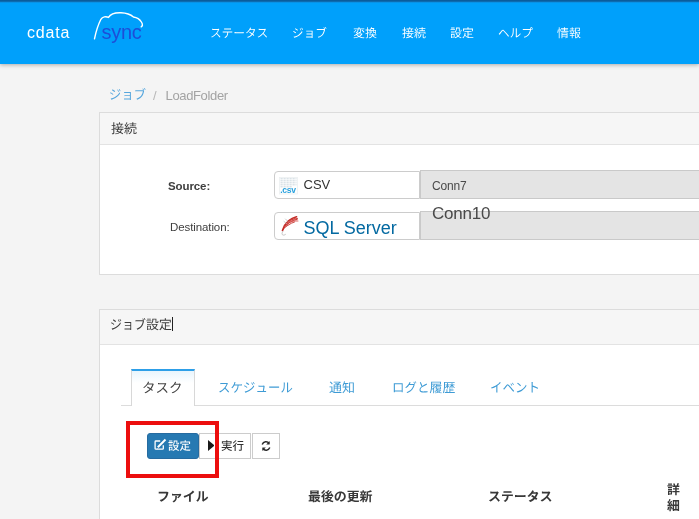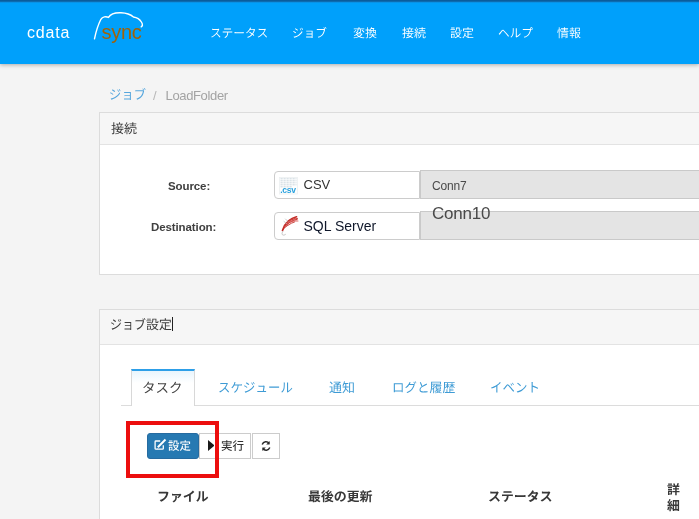--- a/index.html
+++ b/index.html
@@ -8,21 +8,21 @@
 </style></head><body>
 
 <div class="abs" style="left:0;top:0;width:699px;height:64px;background:#00a0fb;box-shadow:0 1px 4px rgba(0,0,0,.3)"></div>
 <div class="abs" style="left:0;top:0;width:699px;height:3px;background:linear-gradient(#0a5c9c 0,#0a5c9c 1.2px,#1184d2 2px,#00a0fb 3px)"></div>
 <div class="abs" style="left:27px;top:23.8px;font-size:16px;font-weight:normal;color:#fff;letter-spacing:0.8px">cdata</div>
 <svg class="abs" style="left:90px;top:10px" width="60" height="40" viewBox="0 0 60 40">
 <g fill="none" stroke="#fff" stroke-width="1.4" stroke-linecap="round">
 <path d="M 4.5 28.8 Q 6.8 17.5 10.9 9.3 C 12.5 6.6 16 6.1 18.5 7.4 C 20.5 4.0 26 2.6 31 2.8 C 36 3.0 40.5 4.4 43.5 7.0 C 46.8 7.5 49.8 9.4 51.4 12.0 C 52.8 14.2 52.6 15.9 51.2 16.8"></path>
 </g>
 </svg>
-<div class="abs" style="left:101.5px;top:20.6px;font-size:20px;font-weight:normal;color:#a16207;letter-spacing:-.3px">sync</div>
+<div class="abs" style="left:101.5px;top:20.6px;font-size:20px;font-weight:normal;color:#1d4ed8;letter-spacing:-.3px">sync</div>
 <svg style="position:absolute;left:209.8px;top:27.3px;overflow:visible" width="59" height="12" viewBox="0 -10.32 59 12">
     <path d="M9.3 -8.0 8.7 -8.5C8.5 -8.4 8.2 -8.4 7.8 -8.4C7.4 -8.4 3.8 -8.4 3.4 -8.4C3.0 -8.4 2.3 -8.4 2.2 -8.5V-7.4C2.3 -7.4 2.9 -7.4 3.4 -7.4C3.8 -7.4 7.5 -7.4 7.9 -7.4C7.6 -6.4 6.8 -5.0 6.0 -4.1C4.8 -2.7 3.0 -1.3 1.2 -0.5L1.9 0.3C3.6 -0.5 5.2 -1.9 6.4 -3.2C7.6 -2.1 8.9 -0.7 9.6 0.3L10.5 -0.4C9.7 -1.3 8.3 -2.9 7.1 -4.0C7.9 -5.1 8.6 -6.5 9.0 -7.5C9.1 -7.7 9.2 -7.9 9.3 -8.0Z M14.1 -8.9V-7.9C14.4 -7.9 14.8 -7.9 15.2 -7.9C15.9 -7.9 19.3 -7.9 19.9 -7.9C20.2 -7.9 20.6 -7.9 21.0 -7.9V-8.9C20.6 -8.8 20.2 -8.8 19.9 -8.8C19.3 -8.8 15.9 -8.8 15.2 -8.8C14.8 -8.8 14.5 -8.8 14.1 -8.9ZM12.7 -5.9V-4.9C13.1 -4.9 13.4 -4.9 13.8 -4.9H17.3C17.2 -3.8 17.1 -2.8 16.6 -1.9C16.1 -1.2 15.3 -0.5 14.4 -0.1L15.2 0.6C16.2 0.0 17.1 -0.8 17.5 -1.6C18.0 -2.5 18.2 -3.6 18.2 -4.9H21.4C21.7 -4.9 22.0 -4.9 22.3 -4.9V-5.9C22.0 -5.8 21.6 -5.8 21.4 -5.8C20.8 -5.8 14.4 -5.8 13.8 -5.8C13.4 -5.8 13.1 -5.8 12.7 -5.9Z M24.5 -5.2V-4.0C24.8 -4.1 25.4 -4.1 26.1 -4.1C27.0 -4.1 31.6 -4.1 32.5 -4.1C33.0 -4.1 33.5 -4.0 33.7 -4.0V-5.2C33.5 -5.2 33.0 -5.1 32.5 -5.1C31.6 -5.1 26.9 -5.1 26.1 -5.1C25.4 -5.1 24.8 -5.2 24.5 -5.2Z M41.2 -9.4 40.1 -9.8C40.0 -9.5 39.8 -9.0 39.7 -8.8C39.2 -7.7 38.0 -5.9 36.0 -4.6L36.8 -4.0C38.1 -4.9 39.1 -6.1 39.9 -7.2H43.8C43.6 -6.2 43.0 -4.9 42.2 -3.9C41.4 -4.5 40.5 -5.0 39.8 -5.5L39.1 -4.8C39.9 -4.4 40.8 -3.7 41.6 -3.1C40.5 -1.9 39.1 -0.8 37.1 -0.2L37.9 0.5C39.9 -0.2 41.3 -1.3 42.4 -2.5C42.8 -2.1 43.3 -1.8 43.6 -1.4L44.3 -2.3C43.9 -2.6 43.5 -2.9 43.0 -3.3C43.9 -4.5 44.5 -5.9 44.8 -7.0C44.9 -7.2 45.0 -7.5 45.1 -7.7L44.3 -8.2C44.1 -8.1 43.9 -8.1 43.5 -8.1H40.4L40.6 -8.5C40.8 -8.7 41.0 -9.1 41.2 -9.4Z M55.9 -8.0 55.3 -8.5C55.1 -8.4 54.8 -8.4 54.4 -8.4C54.0 -8.4 50.4 -8.4 49.9 -8.4C49.6 -8.4 48.9 -8.4 48.7 -8.5V-7.4C48.9 -7.4 49.5 -7.4 49.9 -7.4C50.3 -7.4 54.0 -7.4 54.5 -7.4C54.2 -6.4 53.3 -5.0 52.5 -4.1C51.3 -2.7 49.6 -1.3 47.7 -0.5L48.5 0.3C50.2 -0.5 51.8 -1.9 53.0 -3.2C54.2 -2.1 55.4 -0.7 56.2 0.3L57.0 -0.4C56.3 -1.3 54.8 -2.9 53.6 -4.0C54.5 -5.1 55.2 -6.5 55.6 -7.5C55.7 -7.7 55.8 -7.9 55.9 -8.0Z" fill="#fff"></path>
   </svg>
 <svg style="position:absolute;left:291.9px;top:27.3px;overflow:visible" width="36" height="12" viewBox="0 -10.32 36 12">
     <path d="M8.3 -9.0 7.7 -8.7C8.1 -8.1 8.5 -7.4 8.8 -6.8L9.4 -7.1C9.1 -7.7 8.6 -8.5 8.3 -9.0ZM9.9 -9.5 9.2 -9.2C9.6 -8.7 10.0 -8.0 10.3 -7.4L11.0 -7.7C10.7 -8.2 10.2 -9.1 9.9 -9.5ZM3.4 -9.1 2.8 -8.3C3.5 -7.9 4.8 -7.1 5.3 -6.6L5.9 -7.4C5.4 -7.8 4.1 -8.7 3.4 -9.1ZM1.6 -0.6 2.2 0.4C3.2 0.2 4.8 -0.4 6.0 -1.1C7.9 -2.2 9.5 -3.7 10.5 -5.4L9.9 -6.3C9.0 -4.7 7.4 -3.1 5.5 -1.9C4.3 -1.3 2.9 -0.8 1.6 -0.6ZM1.6 -6.4 1.1 -5.6C1.8 -5.2 3.0 -4.4 3.6 -4.0L4.2 -4.8C3.7 -5.2 2.3 -6.0 1.6 -6.4Z M14.1 -0.7V0.2C14.3 0.2 14.7 0.2 15.1 0.2H19.7L19.7 0.7H20.6C20.6 0.5 20.6 0.2 20.6 0.0C20.6 -1.0 20.6 -5.5 20.6 -6.0C20.6 -6.2 20.6 -6.4 20.6 -6.6C20.5 -6.6 20.2 -6.5 19.9 -6.5C19.0 -6.5 16.1 -6.5 15.4 -6.5C15.1 -6.5 14.5 -6.6 14.2 -6.6V-5.7C14.4 -5.7 15.1 -5.7 15.4 -5.7C16.1 -5.7 19.3 -5.7 19.7 -5.7V-3.7H15.5C15.1 -3.7 14.7 -3.7 14.5 -3.7V-2.8C14.7 -2.8 15.1 -2.8 15.5 -2.8H19.7V-0.7H15.1C14.7 -0.7 14.3 -0.7 14.1 -0.7Z M33.6 -10.3 32.9 -10.0C33.2 -9.6 33.6 -8.9 33.9 -8.4L34.5 -8.7C34.3 -9.2 33.9 -9.9 33.6 -10.3ZM33.1 -7.8 32.6 -8.2 33.0 -8.4C32.8 -8.8 32.3 -9.6 32.1 -10.0L31.4 -9.7C31.7 -9.3 32.0 -8.7 32.3 -8.3C32.1 -8.2 31.9 -8.2 31.8 -8.2C31.3 -8.2 26.6 -8.2 26.0 -8.2C25.6 -8.2 25.1 -8.3 24.8 -8.3V-7.2C25.1 -7.2 25.5 -7.3 25.9 -7.3C26.6 -7.3 31.2 -7.3 31.9 -7.3C31.7 -6.1 31.2 -4.5 30.4 -3.4C29.4 -2.1 28.1 -1.1 25.8 -0.5L26.6 0.4C28.8 -0.3 30.1 -1.4 31.2 -2.8C32.1 -4.0 32.7 -6.0 33.0 -7.2C33.0 -7.5 33.0 -7.6 33.1 -7.8Z" fill="#fff"></path>
   </svg>
 <svg style="position:absolute;left:352.5px;top:27.3px;overflow:visible" width="25" height="12" viewBox="0 -10.32 25 12">
     <path d="M8.6 -7.1C9.4 -6.3 10.3 -5.3 10.7 -4.7L11.5 -5.1C11.1 -5.8 10.1 -6.8 9.3 -7.5ZM2.6 -7.4C2.2 -6.7 1.4 -5.8 0.5 -5.3C0.7 -5.2 1.0 -4.9 1.2 -4.8C2.1 -5.3 2.9 -6.3 3.4 -7.2ZM5.5 -10.1V-8.9H0.8V-8.0H4.6V-8.0C4.6 -7.0 4.5 -5.6 2.7 -4.6C2.9 -4.5 3.3 -4.2 3.4 -4.0C5.3 -5.1 5.5 -6.7 5.5 -8.0V-8.0H7.2V-5.4C7.2 -5.3 7.1 -5.2 6.9 -5.2C6.8 -5.2 6.3 -5.2 5.7 -5.2C5.8 -5.0 5.9 -4.7 5.9 -4.4C6.7 -4.4 7.3 -4.4 7.6 -4.6C7.9 -4.7 8.0 -4.9 8.0 -5.4V-8.0H11.3V-8.9H6.5V-10.1ZM4.7 -4.7C4.0 -3.7 2.7 -2.7 0.9 -1.9C1.0 -1.8 1.3 -1.5 1.4 -1.3C2.2 -1.6 2.9 -2.0 3.5 -2.4C4.0 -1.8 4.5 -1.3 5.2 -0.9C3.8 -0.3 2.2 0.0 0.6 0.2C0.7 0.4 0.9 0.8 1.0 1.0C2.8 0.7 4.5 0.3 6.0 -0.4C7.4 0.3 9.1 0.8 11.0 1.0C11.1 0.7 11.3 0.4 11.5 0.1C9.8 0.0 8.2 -0.3 7.0 -0.9C8.0 -1.5 8.9 -2.3 9.5 -3.4L9.0 -3.8L8.8 -3.7H5.0C5.3 -4.0 5.5 -4.2 5.7 -4.5ZM4.2 -2.9 4.2 -3.0H8.2C7.7 -2.3 6.9 -1.8 6.1 -1.3C5.3 -1.8 4.6 -2.3 4.2 -2.9Z M17.5 -7.2H17.4C17.7 -7.6 18.0 -8.0 18.3 -8.4H20.3C20.1 -8.0 19.9 -7.6 19.7 -7.2ZM14.0 -10.1V-7.7H12.5V-6.8H14.0V-4.4L12.3 -3.9L12.6 -3.0L14.0 -3.5V-0.1C14.0 0.1 13.9 0.1 13.8 0.1C13.7 0.1 13.2 0.1 12.7 0.1C12.8 0.4 12.9 0.7 12.9 1.0C13.7 1.0 14.1 0.9 14.4 0.8C14.7 0.7 14.8 0.4 14.8 -0.1V-3.7L16.2 -4.2L16.0 -5.0L14.8 -4.6V-6.8H16.1C16.2 -6.7 16.4 -6.6 16.5 -6.4L16.7 -6.6V-3.3H17.5V-4.7C17.6 -4.6 17.8 -4.3 17.9 -4.2C18.9 -4.6 19.2 -5.4 19.3 -6.5H20.1V-5.4C20.1 -4.7 20.3 -4.5 21.0 -4.5C21.2 -4.5 21.9 -4.5 22.0 -4.5H22.2V-3.3H22.9V-7.2H20.5C20.9 -7.7 21.2 -8.3 21.4 -8.8L20.8 -9.2L20.7 -9.2H18.7C18.8 -9.4 18.9 -9.7 19.1 -10.0L18.2 -10.1C17.9 -9.2 17.2 -8.1 16.1 -7.2V-7.7H14.8V-10.1ZM17.5 -4.7V-6.5H18.6C18.6 -5.6 18.3 -5.0 17.5 -4.7ZM20.8 -6.5H22.2V-5.2C22.1 -5.2 22.1 -5.2 21.9 -5.2C21.8 -5.2 21.2 -5.2 21.1 -5.2C20.9 -5.2 20.8 -5.2 20.8 -5.4ZM19.3 -3.9C19.3 -3.5 19.2 -3.2 19.2 -2.8H16.0V-2.1H19.0C18.6 -0.9 17.7 -0.1 15.6 0.3C15.8 0.5 16.0 0.8 16.1 1.0C18.2 0.5 19.2 -0.3 19.7 -1.6C20.3 -0.3 21.4 0.5 23.1 0.9C23.2 0.7 23.4 0.4 23.6 0.2C22.0 -0.1 20.9 -0.9 20.4 -2.1H23.4V-2.8H20.0C20.1 -3.2 20.1 -3.5 20.2 -3.9Z" fill="#fff"></path>
   </svg>
 <svg style="position:absolute;left:402.3px;top:27.3px;overflow:visible" width="25" height="12" viewBox="0 -10.32 25 12">
@@ -56,35 +56,35 @@
       <line x1="1.5" y1="3.8" x2="17.5" y2="3.8"></line>
 <line x1="1.5" y1="5.8" x2="17.5" y2="5.8"></line>
       <line x1="1.5" y1="7.8" x2="17.5" y2="7.8"></line>
 <line x1="1.5" y1="9.8" x2="13" y2="9.8"></line>
 </g>
 <text x="1.2" y="16.4" font-family="Liberation Sans" font-size="8.6px" font-weight="bold" fill="#29a0dd" letter-spacing="-0.3">.csv</text>
 </svg>
 <div class="abs" style="left:303.5px;top:177.3px;font-size:13px;color:#333">CSV</div>
 <div class="abs" style="left:420px;top:170px;width:280px;height:29px;background:#e4e4e4;border:1px solid #c9c9c9;border-right:none"></div>
 <div class="abs" style="left:432px;top:179.3px;font-size:12px;color:#4a4a4a;letter-spacing:-.2px">Conn7</div>
-<div class="abs" style="left:151px;top:221.3px;font-size:11.5px;font-weight:bold;color:#404040;letter-spacing:-.1px">Destination:</div>
+<div class="abs" style="left:170px;top:221.3px;font-size:11.5px;font-weight:normal;color:#404040;letter-spacing:-.1px">Destination:</div>
 <div class="abs" style="left:274px;top:212px;width:146px;height:28px;background:#fff;border:1px solid #ccc;border-radius:4px 0 0 4px"></div>
 <svg class="abs" style="left:280px;top:215px" width="19" height="21" viewBox="0 0 19 21">
 <g fill="none" stroke-linecap="round">
 <path d="M2.5 15.5 Q 4.5 9.5 8.5 6 Q 12 3 16.5 1.8" stroke="#c32b27" stroke-width="1.7"></path>
 <path d="M4.5 11.5 Q 8.5 7.5 13 5.5 Q 15.5 4.4 17 4.6" stroke="#cd3f3b" stroke-width="1.3"></path>
 <path d="M6.5 8.5 Q 10.5 5.2 15 3.2" stroke="#d9534f" stroke-width="1"></path>
 <path d="M9 5.5 Q 13 3.8 17.5 3.4" stroke="#cd3f3b" stroke-width="1"></path>
 <path d="M10.5 7 Q 14 5.6 18 6" stroke="#d9534f" stroke-width="0.8"></path>
 <path d="M3 14 Q 7 10.5 11.5 8.2 L 14.5 7" stroke="#c32b27" stroke-width="0.9"></path>
 <path d="M5.5 4 L 8 6.5 M4 6.5 L 6.5 8.5" stroke="#b5b5b5" stroke-width="0.7"></path>
 <path d="M2.8 16.5 Q 1.2 18.2 2.3 19.7 Q 3.8 21 5.5 19.5" stroke="#bdbdbd" stroke-width="0.8"></path>
 </g>
 </svg>
-<div class="abs" style="left:303.5px;top:218.3px;font-size:14px;color:#0f172a">SQL Server</div>
+<div class="abs" style="left:303.5px;top:218.3px;font-size:18px;color:#0369a1">SQL Server</div>
 <div class="abs" style="left:420px;top:211px;width:280px;height:29px;background:#e4e4e4;border:1px solid #c9c9c9;border-right:none"></div>
 <div class="abs" style="left:432px;top:204px;font-size:17px;color:#4a4a4a;letter-spacing:-.2px">Conn10</div>
 <div class="abs" style="left:99px;top:309px;width:650px;height:300px;background:#fff;border:1px solid #dcdcdc"></div>
 <div class="abs" style="left:100px;top:310px;width:648px;height:35px;background:#f6f6f6;border-bottom:1px solid #e3e3e3"></div>
 <svg style="position:absolute;left:110px;top:317.5px;overflow:visible" width="63" height="14" viewBox="0 -11.18 63 14">
     <path d="M8.6 -9.7 7.9 -9.4C8.3 -8.8 8.7 -8.0 9.0 -7.3L9.7 -7.7C9.4 -8.3 8.9 -9.2 8.6 -9.7ZM10.1 -10.3 9.5 -10.0C9.9 -9.4 10.3 -8.7 10.6 -8.0L11.3 -8.3C11.0 -8.9 10.5 -9.9 10.1 -10.3ZM3.5 -9.9 2.9 -9.0C3.6 -8.6 4.9 -7.6 5.5 -7.2L6.1 -8.1C5.5 -8.5 4.2 -9.5 3.5 -9.9ZM1.7 -0.6 2.2 0.5C3.3 0.2 5.0 -0.4 6.2 -1.2C8.1 -2.4 9.7 -4.1 10.8 -5.8L10.2 -6.9C9.2 -5.0 7.7 -3.3 5.7 -2.1C4.5 -1.4 3.0 -0.8 1.7 -0.6ZM1.7 -7.0 1.1 -6.1C1.8 -5.7 3.1 -4.8 3.7 -4.3L4.3 -5.2C3.8 -5.6 2.4 -6.6 1.7 -7.0Z M14.5 -0.8V0.2C14.7 0.2 15.1 0.2 15.5 0.2H20.3L20.3 0.7H21.2C21.2 0.5 21.2 0.2 21.2 0.0C21.2 -1.1 21.2 -6.0 21.2 -6.4C21.2 -6.7 21.2 -7.0 21.2 -7.1C21.0 -7.1 20.7 -7.1 20.5 -7.1C19.5 -7.1 16.5 -7.1 15.8 -7.1C15.5 -7.1 14.9 -7.1 14.6 -7.1V-6.1C14.8 -6.1 15.5 -6.2 15.8 -6.2C16.5 -6.2 19.9 -6.2 20.3 -6.2V-4.0H16.0C15.5 -4.0 15.1 -4.0 14.9 -4.0V-3.0C15.1 -3.1 15.5 -3.1 16.0 -3.1H20.3V-0.8H15.5C15.1 -0.8 14.7 -0.8 14.5 -0.8Z M34.5 -11.1 33.8 -10.8C34.2 -10.4 34.6 -9.6 34.8 -9.1L35.5 -9.4C35.2 -9.9 34.8 -10.7 34.5 -11.1ZM34.0 -8.5 33.5 -8.9 33.9 -9.1C33.7 -9.6 33.2 -10.4 33.0 -10.8L32.3 -10.5C32.6 -10.1 32.9 -9.5 33.2 -8.9C33.0 -8.9 32.8 -8.9 32.7 -8.9C32.1 -8.9 27.4 -8.9 26.7 -8.9C26.3 -8.9 25.8 -8.9 25.5 -9.0V-7.8C25.8 -7.9 26.2 -7.9 26.7 -7.9C27.4 -7.9 32.1 -7.9 32.8 -7.9C32.6 -6.6 32.1 -4.8 31.2 -3.6C30.2 -2.2 28.9 -1.1 26.6 -0.5L27.4 0.5C29.6 -0.3 31.0 -1.5 32.1 -3.0C33.0 -4.4 33.6 -6.4 33.9 -7.8C33.9 -8.1 34.0 -8.3 34.0 -8.5Z M37.0 -7.0V-6.2H40.9V-7.0ZM37.1 -10.5V-9.7H40.8V-10.5ZM37.0 -5.3V-4.5H40.9V-5.3ZM36.4 -8.8V-7.9H41.3V-8.8ZM42.3 -10.5V-8.9C42.3 -8.0 42.1 -7.0 40.9 -6.1C41.1 -6.0 41.5 -5.7 41.6 -5.5C43.0 -6.4 43.3 -7.8 43.3 -8.9V-9.6H45.5V-7.3C45.5 -6.4 45.7 -6.1 46.5 -6.1C46.7 -6.1 47.3 -6.1 47.5 -6.1C48.1 -6.1 48.4 -6.5 48.5 -8.0C48.2 -8.1 47.8 -8.3 47.6 -8.4C47.6 -7.1 47.6 -7.0 47.3 -7.0C47.2 -7.0 46.8 -7.0 46.7 -7.0C46.5 -7.0 46.4 -7.0 46.4 -7.3V-10.5ZM41.5 -5.3V-4.4H46.4C46.0 -3.4 45.4 -2.5 44.7 -1.9C44.0 -2.6 43.4 -3.4 43.0 -4.4L42.2 -4.1C42.6 -3.0 43.2 -2.1 44.0 -1.2C43.1 -0.6 42.0 -0.1 40.9 0.2C41.1 0.4 41.4 0.8 41.4 1.0C42.6 0.7 43.8 0.2 44.7 -0.6C45.6 0.1 46.6 0.7 47.8 1.0C48.0 0.8 48.3 0.4 48.5 0.2C47.3 -0.1 46.3 -0.6 45.5 -1.2C46.5 -2.2 47.2 -3.5 47.7 -5.1L47.0 -5.3L46.9 -5.3ZM37.0 -3.5V0.9H37.8V0.3H40.9V-3.5ZM37.8 -2.7H40.0V-0.5H37.8Z M51.8 -4.9C51.5 -2.5 50.8 -0.7 49.3 0.4C49.6 0.6 50.0 0.9 50.1 1.1C51.0 0.4 51.6 -0.6 52.1 -1.8C53.3 0.4 55.2 0.9 57.9 0.9H61.0C61.0 0.6 61.2 0.1 61.3 -0.1C60.7 -0.1 58.5 -0.1 58.0 -0.1C57.2 -0.1 56.5 -0.2 55.9 -0.3V-2.9H59.7V-3.8H55.9V-6.0H59.2V-6.9H51.6V-6.0H54.9V-0.5C53.8 -0.9 53.0 -1.7 52.5 -3.1C52.6 -3.6 52.7 -4.2 52.8 -4.8ZM49.9 -9.4V-6.6H50.9V-8.5H59.8V-6.6H60.8V-9.4H55.9V-10.9H54.8V-9.4Z" fill="#3c3c3c"></path>
   </svg>
 <div class="abs" style="left:172px;top:317px;width:1px;height:14px;background:#222"></div>
 <div class="abs" style="left:121px;top:404.8px;width:578px;height:1px;background:#dcdcdc"></div>
 <svg style="position:absolute;left:218.4px;top:381.3px;overflow:visible" width="76" height="14" viewBox="0 -11.18 76 14">

